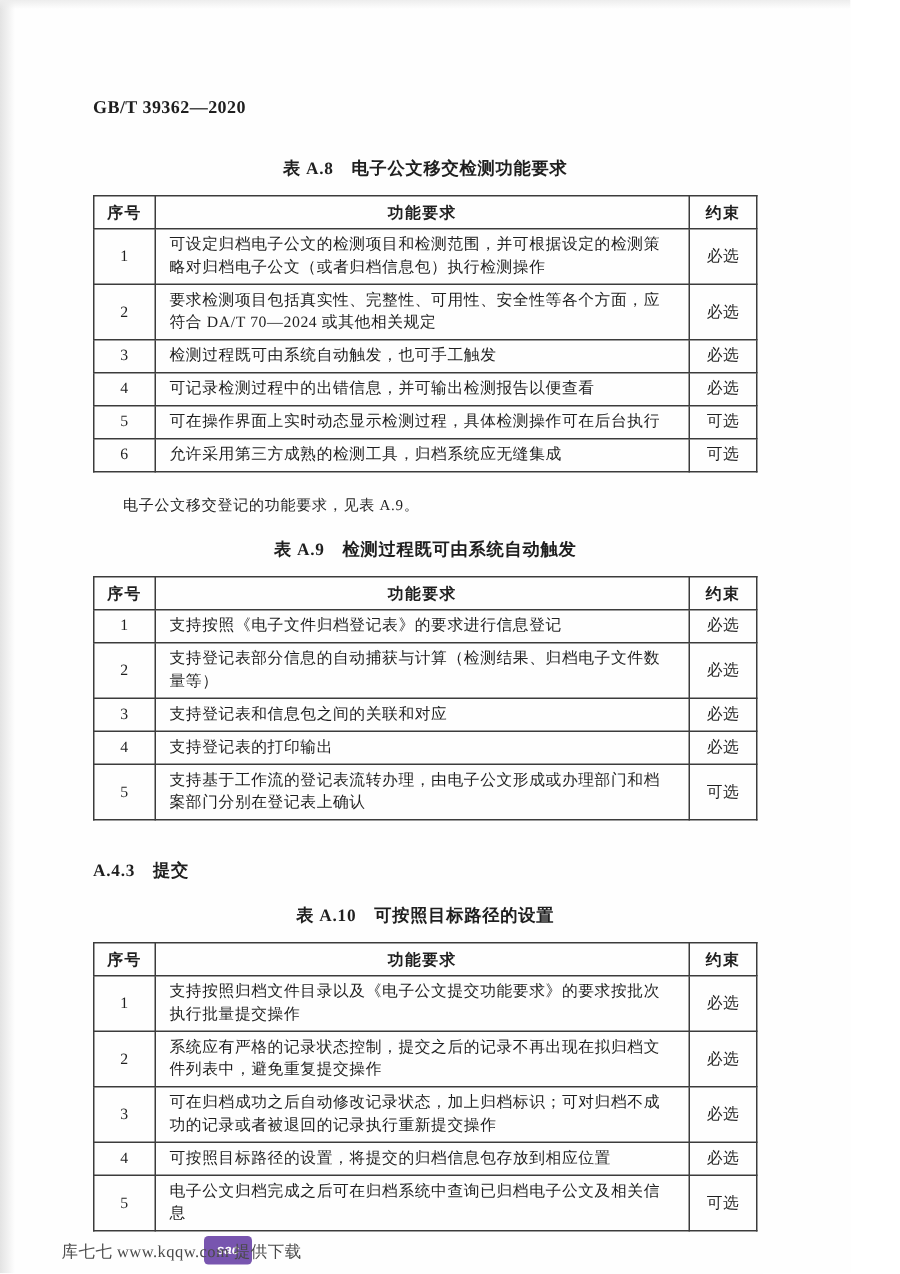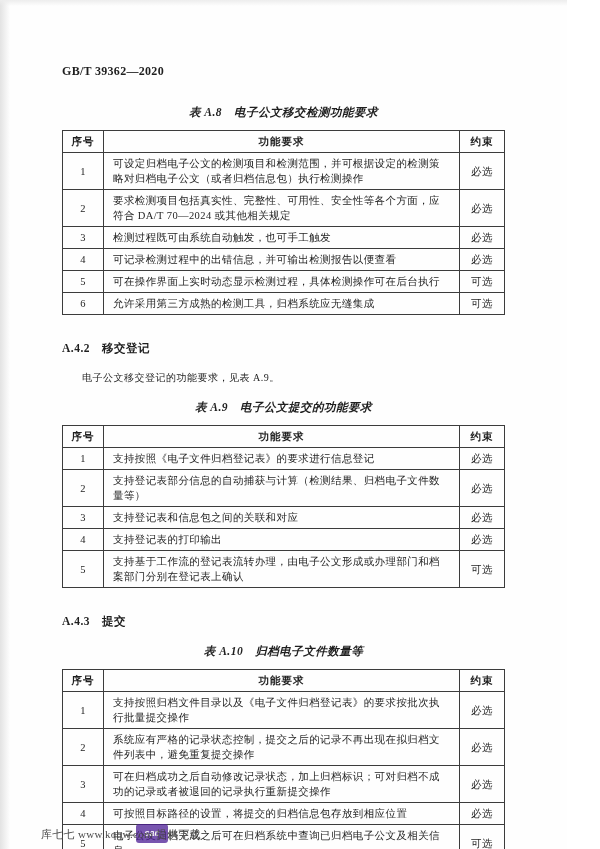--- a/index.html
+++ b/index.html
@@ -39,21 +39,20 @@
   .doc-code {
     font-weight: bold;
     font-size: 12px;
     letter-spacing: 0.3px;
   }
   .table-title {
     text-align: center;
     font-weight: bold;
     font-size: 11.5px;
     letter-spacing: 0.5px;
-    font-style: italic;
   }
   .table-title .tprefix { margin-right: 12px; }
   .tt-a8  { margin-top: 26px; }
   .tt-a9  { margin-top: 15px; }
   .tt-a10 { margin-top: 15px; }
   table {
     width: 100%;
     border-collapse: collapse;
     margin-top: 10px;
     table-layout: fixed;
@@ -168,27 +167,24 @@
           <td class="c-con">可选</td>
         </tr>
         <tr>
           <td class="c-no">6</td>
           <td class="c-req">允许采用第三方成熟的检测工具，归档系统应无缝集成</td>
           <td class="c-con">可选</td>
         </tr>
       </tbody>
     </table>
 
-    <div class="section-heading">
-      <span class="snum">A.4.2</span><span>移交登记</span>
-    </div>
     <div class="para">电子公文移交登记的功能要求，见表 A.9。</div>
 
     <div class="table-title tt-a9">
-      <span class="tprefix">表 A.9</span><span>电子公文提交的功能要求</span>
+      <span class="tprefix">表 A.9</span><span>检测过程既可由系统自动触发</span>
     </div>
     <table>
       <colgroup>
           <col class="no">
           <col class="req">
           <col class="con">
         </colgroup>
       <thead>
         <tr>
           <th>序号</th>
@@ -223,39 +219,39 @@
           <td class="c-con">可选</td>
         </tr>
       </tbody>
     </table>
 
     <div class="section-heading">
       <span class="snum">A.4.3</span><span>提交</span>
     </div>
 
     <div class="table-title tt-a10">
-      <span class="tprefix">表 A.10</span><span>归档电子文件数量等</span>
+      <span class="tprefix">表 A.10</span><span>可按照目标路径的设置</span>
     </div>
     <table>
       <colgroup>
           <col class="no">
           <col class="req">
           <col class="con">
         </colgroup>
       <thead>
         <tr>
           <th>序号</th>
           <th>功能要求</th>
           <th>约束</th>
         </tr>
       </thead>
       <tbody>
         <tr>
           <td class="c-no">1</td>
-          <td class="c-req">支持按照归档文件目录以及《电子文件归档登记表》的要求按批次执行批量提交操作</td>
+          <td class="c-req">支持按照归档文件目录以及《电子公文提交功能要求》的要求按批次执行批量提交操作</td>
           <td class="c-con">必选</td>
         </tr>
         <tr>
           <td class="c-no">2</td>
           <td class="c-req">系统应有严格的记录状态控制，提交之后的记录不再出现在拟归档文件列表中，避免重复提交操作</td>
           <td class="c-con">必选</td>
         </tr>
         <tr>
           <td class="c-no">3</td>
           <td class="c-req">可在归档成功之后自动修改记录状态，加上归档标识；可对归档不成功的记录或者被退回的记录执行重新提交操作</td>

